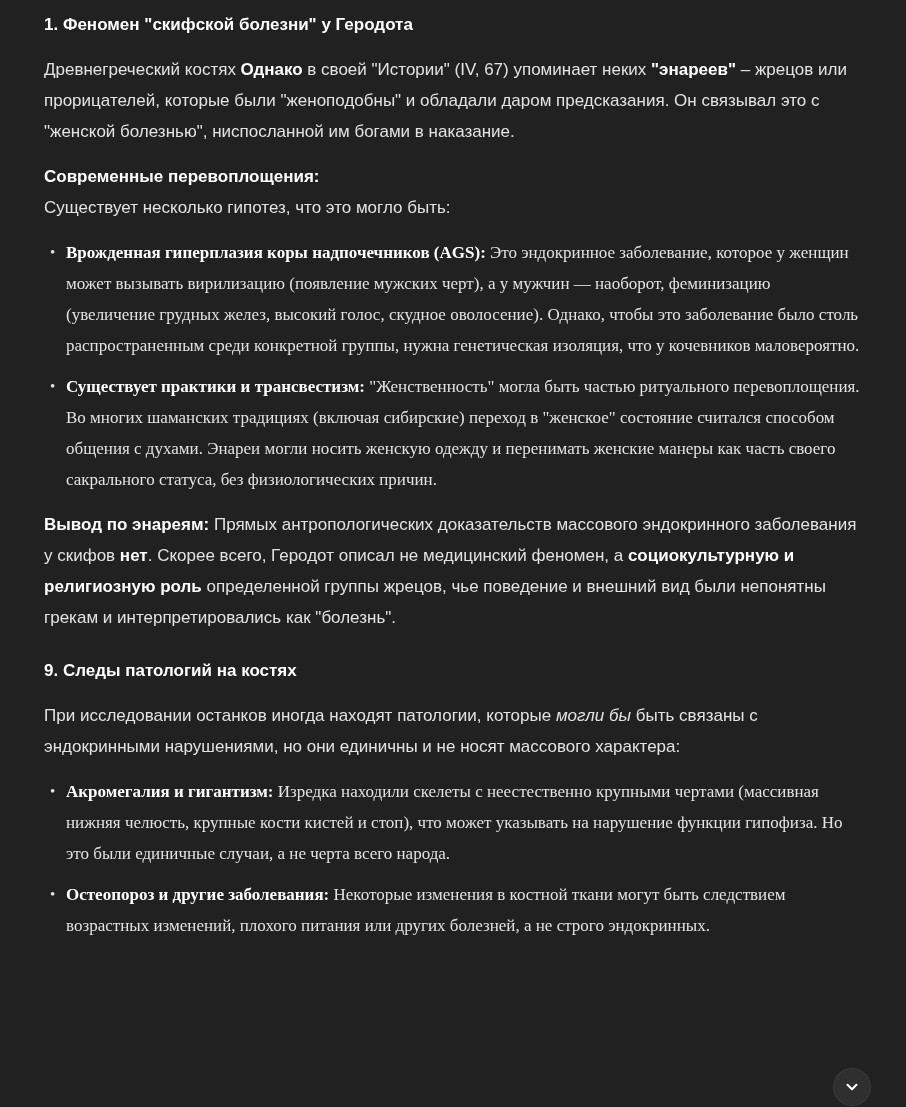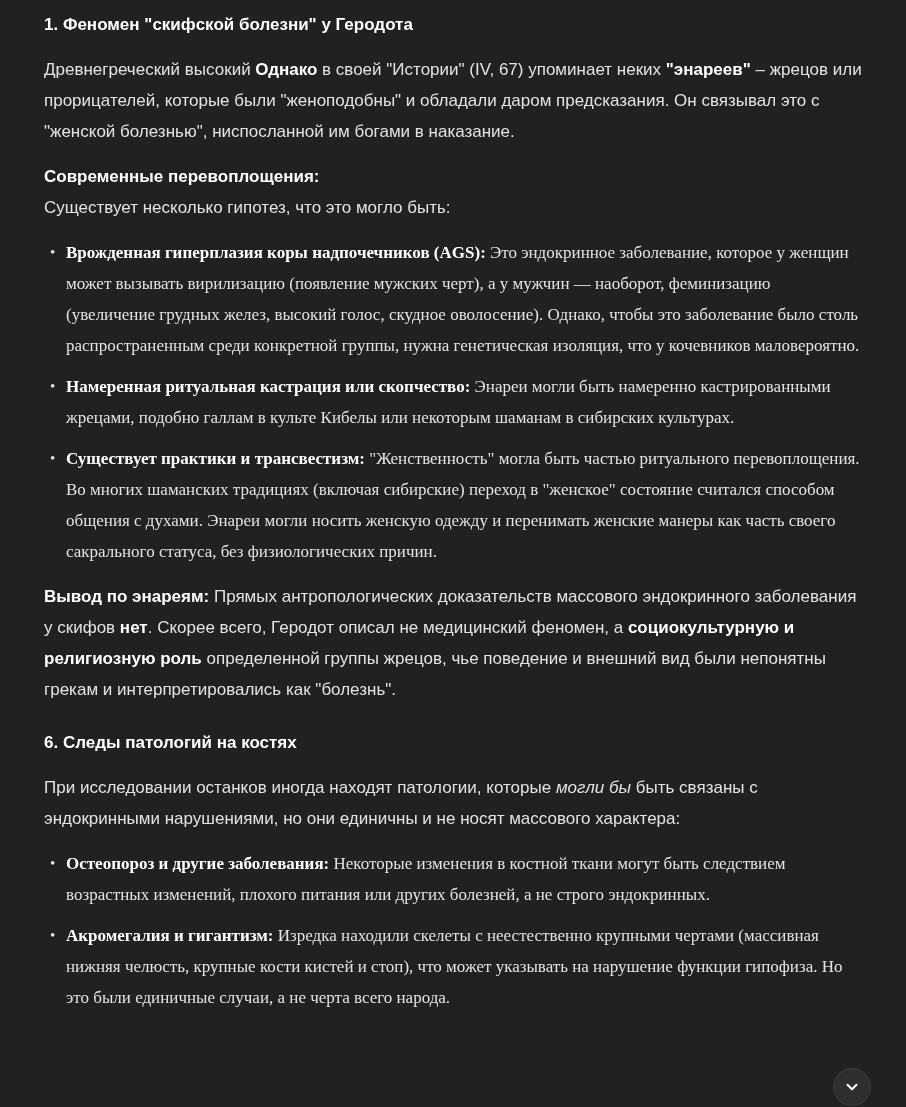--- a/index.html
+++ b/index.html
@@ -79,33 +79,32 @@
     display: block;
   }
 </style>
 </head>
 <body>
 
 <div class="screen">
   <div class="content">
 
   <h3><span>1. Феномен "скифской болезни" у Геродота</span></h3>
-      <p><span>Древнегреческий высокий </span><span class="b">Однако</span><span> в своей "Истории" (IV, 67) упоминает неких </span><span class="b">"энареев"</span><span> – жрецов или прорицателей, которые были "женоподобны" и обладали даром предсказания. Он связывал это с "женской болезнью", ниспосланной им богами в наказание.</span></p>
+      <p><span>Древнегреческий костях </span><span class="b">Однако</span><span> в своей "Истории" (IV, 67) упоминает неких </span><span class="b">"энареев"</span><span> – жрецов или прорицателей, которые были "женоподобны" и обладали даром предсказания. Он связывал это с "женской болезнью", ниспосланной им богами в наказание.</span></p>
       <p><span class="b">Современные перевоплощения:</span><br><span>Существует несколько гипотез, что это могло быть:</span></p>
       <ul>
         <li><span class="b">Врожденная гиперплазия коры надпочечников (AGS):</span><span> Это эндокринное заболевание, которое у женщин может вызывать вирилизацию (появление мужских черт), а у мужчин — наоборот, феминизацию (увеличение грудных желез, высокий голос, скудное оволосение). Однако, чтобы это заболевание было столь распространенным среди конкретной группы, нужна генетическая изоляция, что у кочевников маловероятно.</span></li>
-        <li><span class="b">Намеренная ритуальная кастрация или скопчество:</span><span> Энареи могли быть намеренно кастрированными жрецами, подобно галлам в культе Кибелы или некоторым шаманам в сибирских культурах.</span></li>
         <li><span class="b">Существует практики и трансвестизм:</span><span> "Женственность" могла быть частью ритуального перевоплощения. Во многих шаманских традициях (включая сибирские) переход в "женское" состояние считался способом общения с духами. Энареи могли носить женскую одежду и перенимать женские манеры как часть своего сакрального статуса, без физиологических причин.</span></li>
       </ul>
       <p><span class="b">Вывод по энареям:</span><span> Прямых антропологических доказательств массового эндокринного заболевания у скифов </span><span class="b">нет</span><span>. Скорее всего, Геродот описал не медицинский феномен, а </span><span class="b">социокультурную и религиозную роль</span><span> определенной группы жрецов, чье поведение и внешний вид были непонятны грекам и интерпретировались как "болезнь".</span></p>
-      <h3><span>6. Следы патологий на костях</span></h3>
+      <h3><span>9. Следы патологий на костях</span></h3>
       <p><span>При исследовании останков иногда находят патологии, которые </span><span class="i">могли бы</span><span> быть связаны с эндокринными нарушениями, но они единичны и не носят массового характера:</span></p>
       <ul>
+        <li><span class="b">Акромегалия и гигантизм:</span><span> Изредка находили скелеты с неестественно крупными чертами (массивная нижняя челюсть, крупные кости кистей и стоп), что может указывать на нарушение функции гипофиза. Но это были единичные случаи, а не черта всего народа.</span></li>
         <li><span class="b">Остеопороз и другие заболевания:</span><span> Некоторые изменения в костной ткани могут быть следствием возрастных изменений, плохого питания или других болезней, а не строго эндокринных.</span></li>
-        <li><span class="b">Акромегалия и гигантизм:</span><span> Изредка находили скелеты с неестественно крупными чертами (массивная нижняя челюсть, крупные кости кистей и стоп), что может указывать на нарушение функции гипофиза. Но это были единичные случаи, а не черта всего народа.</span></li>
       </ul>
     </div>
 
   <button class="scroll-btn">
     <span style="display:flex;">
       <svg width="18" height="18" viewBox="0 0 16 16" fill="none">
         <path d="M4 6 L8 10 L12 6" stroke="#ffffff" stroke-width="1.8" stroke-linecap="round" stroke-linejoin="round"></path>
       </svg>
     </span>
   </button>

